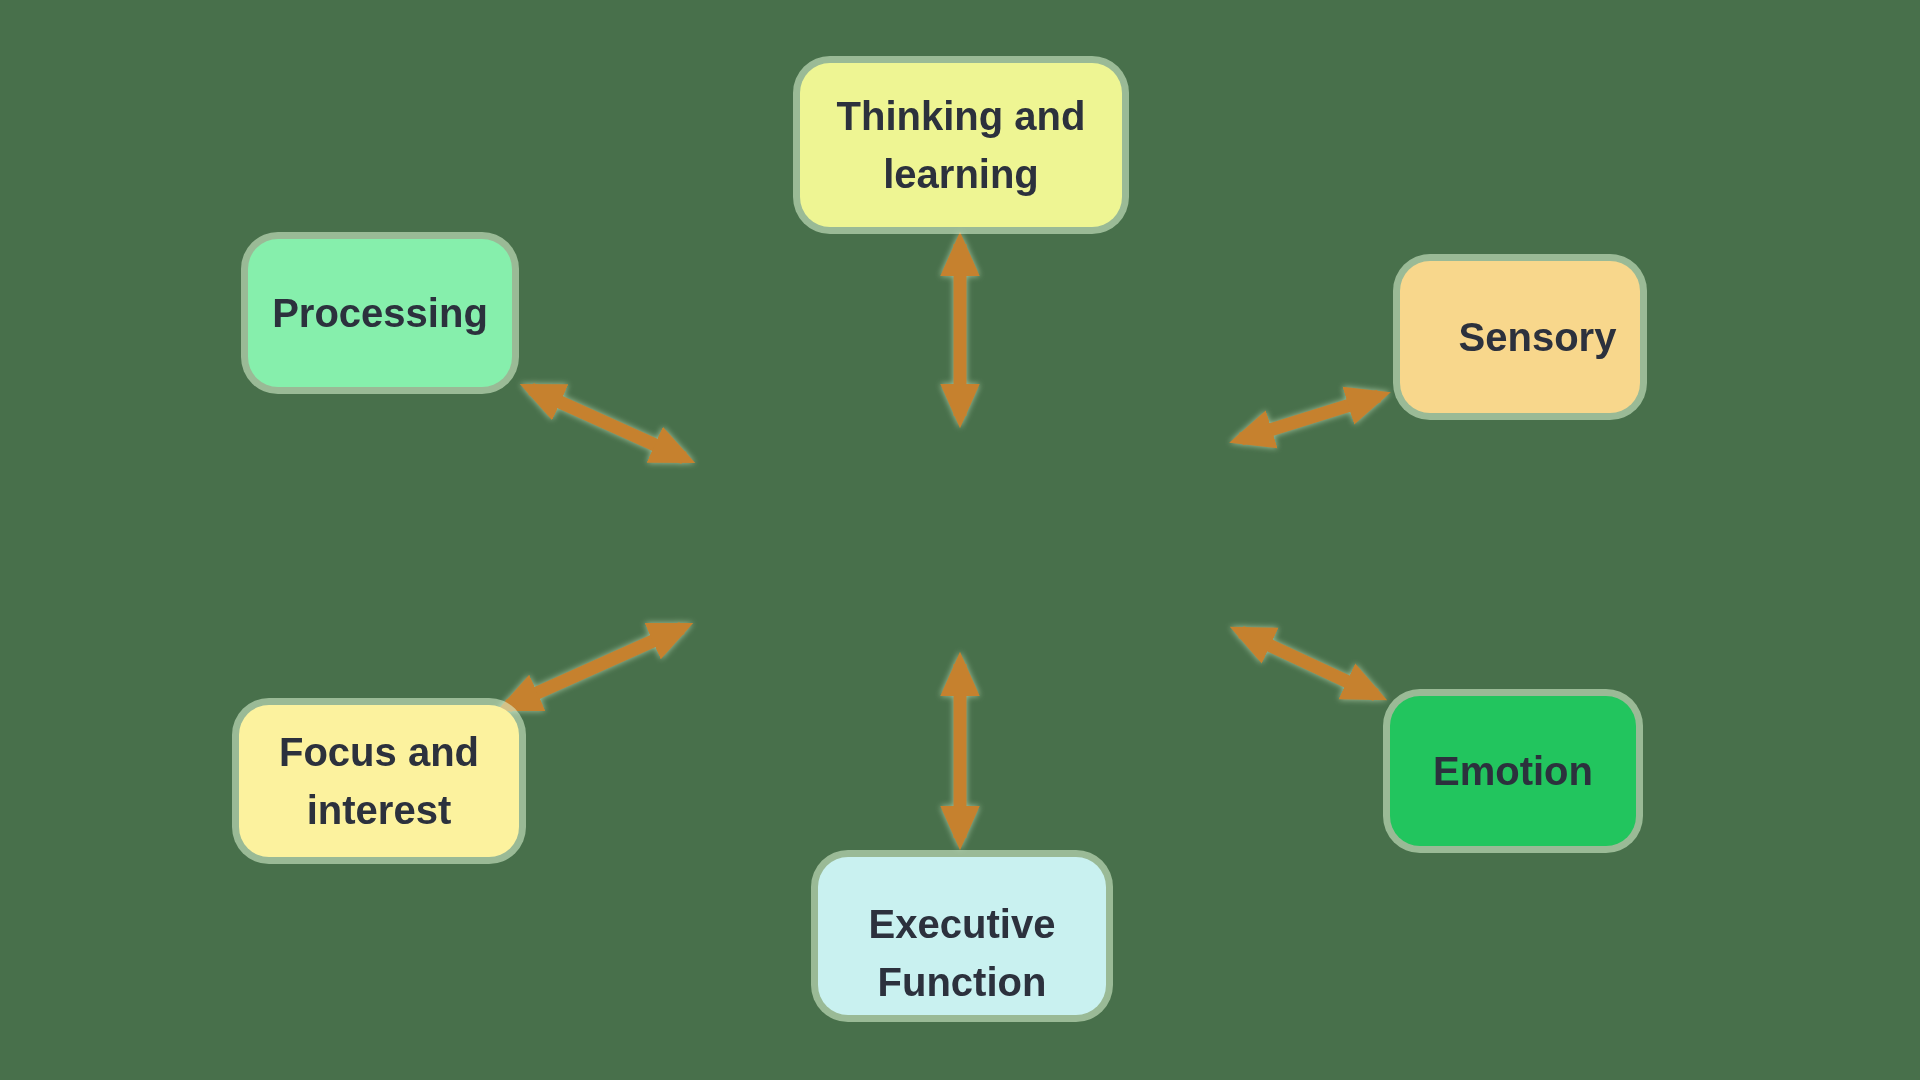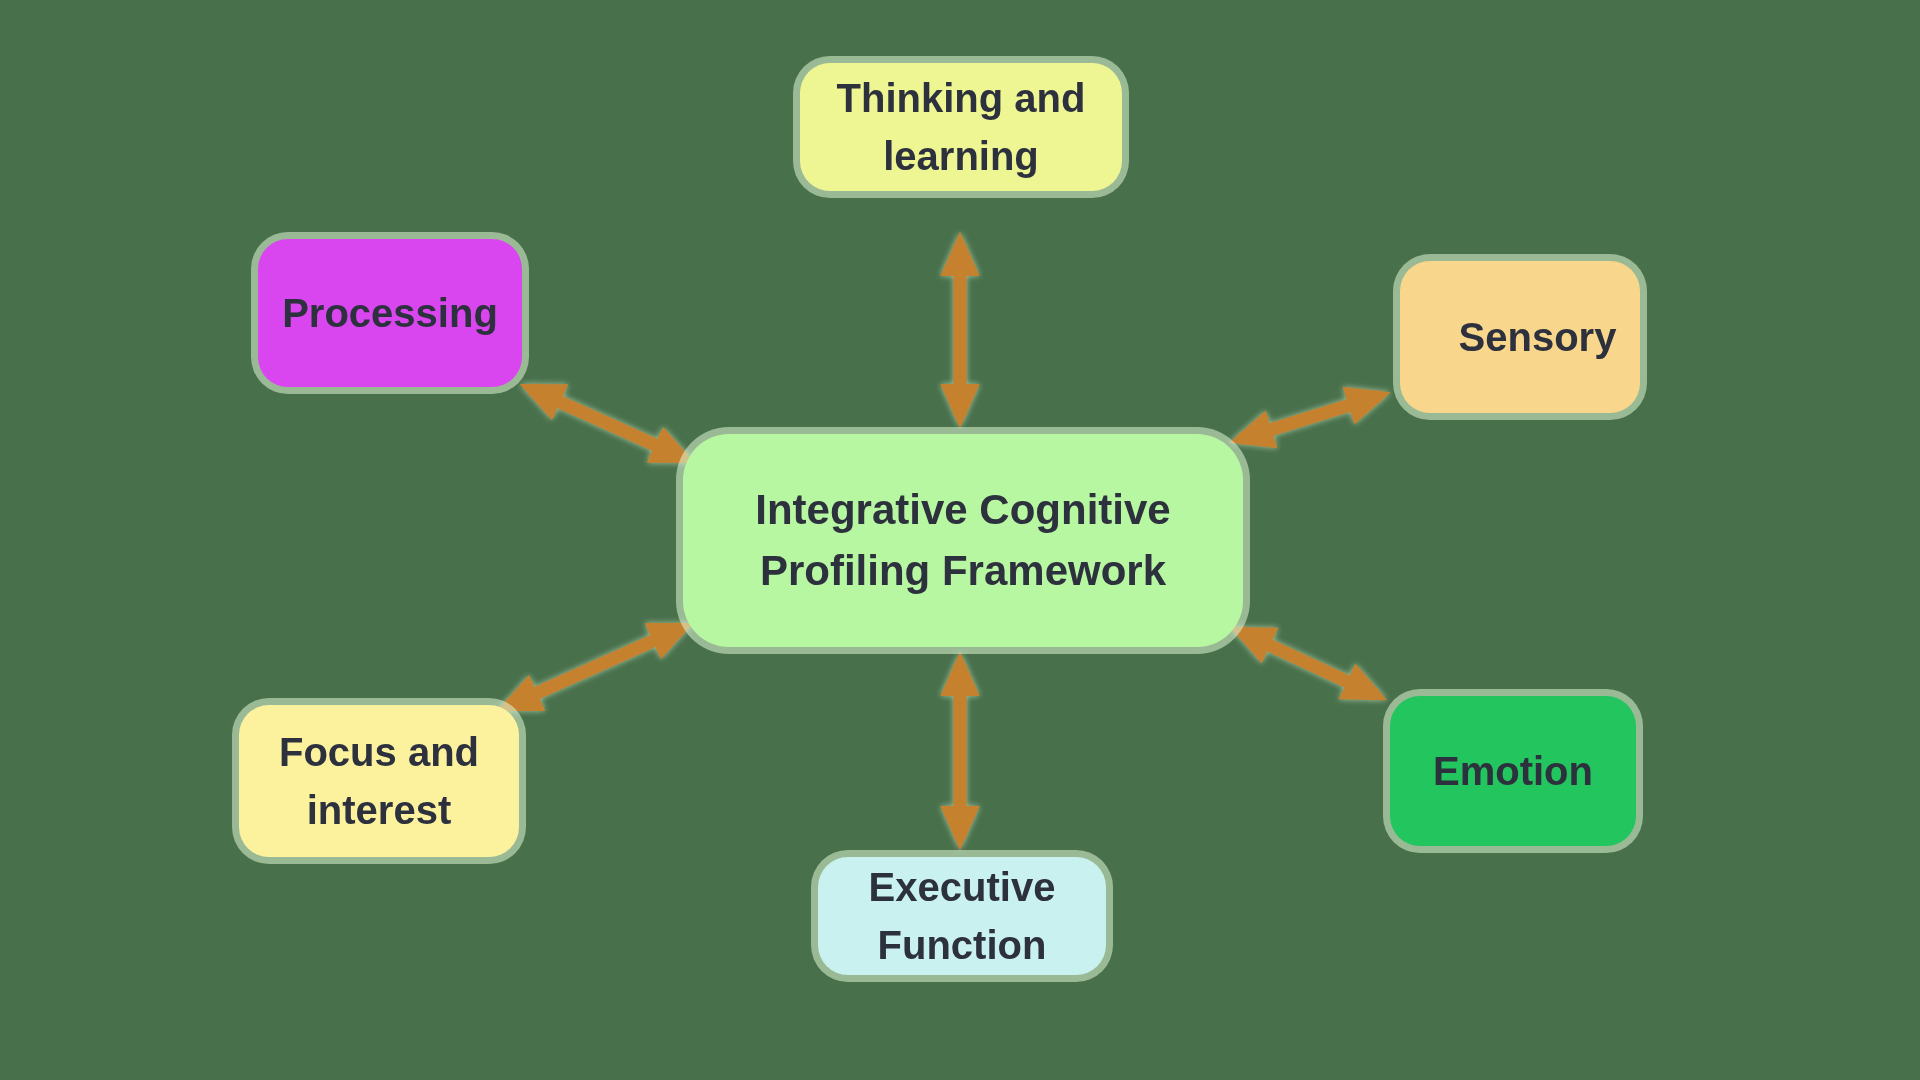--- a/index.html
+++ b/index.html
@@ -28,25 +28,25 @@
     line-height: 1.45;
     padding: 4px 10px;
     box-sizing: border-box;
   }
   .node-center {
     border-radius: 46px;
     font-size: 42px;
   }
   
   #node-center     { left: 683px;  top: 434px; width: 560px; height: 213px; }
-  #node-thinking   { left: 800px;  top: 63px;  width: 322px; height: 128px; }
+  #node-thinking   { left: 800px;  top: 63px;  width: 322px; height: 164px; }
   #node-processing { left: 248px;  top: 239px; width: 264px; height: 148px; }
   #node-sensory    { left: 1400px; top: 261px; width: 240px; height: 152px; }
   #node-emotion    { left: 1390px; top: 696px; width: 246px; height: 150px; }
-  #node-executive  { left: 818px;  top: 857px; width: 288px; height: 118px; }
+  #node-executive  { left: 818px;  top: 857px; width: 288px; height: 158px; align-items: flex-end; }
   #node-focus      { left: 211px;  top: 705px; width: 280px; height: 152px; margin-left: 28px; }
 
   #connectors {
     position: absolute;
     left: 0; top: 0;
     width: 1920px;
     height: 1080px;
     filter: drop-shadow(0 0 3px rgba(216, 243, 206, 0.65));
   }
   #connectors line {
@@ -66,29 +66,26 @@
       </marker>
     </defs>
     <line x1="960" y1="244" x2="960" y2="416" marker-start="url(#arrowhead)" marker-end="url(#arrowhead)" stroke="#c6812e"></line>
     <line x1="960" y1="664" x2="960" y2="838" marker-start="url(#arrowhead)" marker-end="url(#arrowhead)" stroke="#c6812e"></line>
     <line x1="531" y1="389" x2="684" y2="458" marker-start="url(#arrowhead)" marker-end="url(#arrowhead)" stroke="#c6812e"></line>
     <line x1="1241" y1="439" x2="1379" y2="396" marker-start="url(#arrowhead)" marker-end="url(#arrowhead)" stroke="#c6812e"></line>
     <line x1="1241" y1="632" x2="1376" y2="695" marker-start="url(#arrowhead)" marker-end="url(#arrowhead)" stroke="#c6812e"></line>
     <line x1="508" y1="706" x2="682" y2="628" marker-start="url(#arrowhead)" marker-end="url(#arrowhead)" stroke="#c6812e"></line>
   </svg>
 
-  <div class="node node-center" id="node-center" style="background: rgb(184, 247, 161);">
-    <span>Integrative Cognitive Profiling Framework</span>
-  </div>
 
   <div class="node" id="node-thinking" style="background: rgb(238, 245, 147);">
     <span>Thinking and learning</span>
   </div>
 
-  <div class="node" id="node-processing" style="background: #d946ef; margin-left: 10px;">
+  <div class="node" id="node-processing" style="background: #86efac;">
     <span>Processing</span>
   </div>
 
   <div class="node" id="node-sensory" style="background: rgb(248, 215, 140); padding-left: 45px;">
     <span>Sensory</span>
   </div>
 
   <div class="node" id="node-emotion" style="background: #22c55e;">
     <span>Emotion</span>
   </div>

